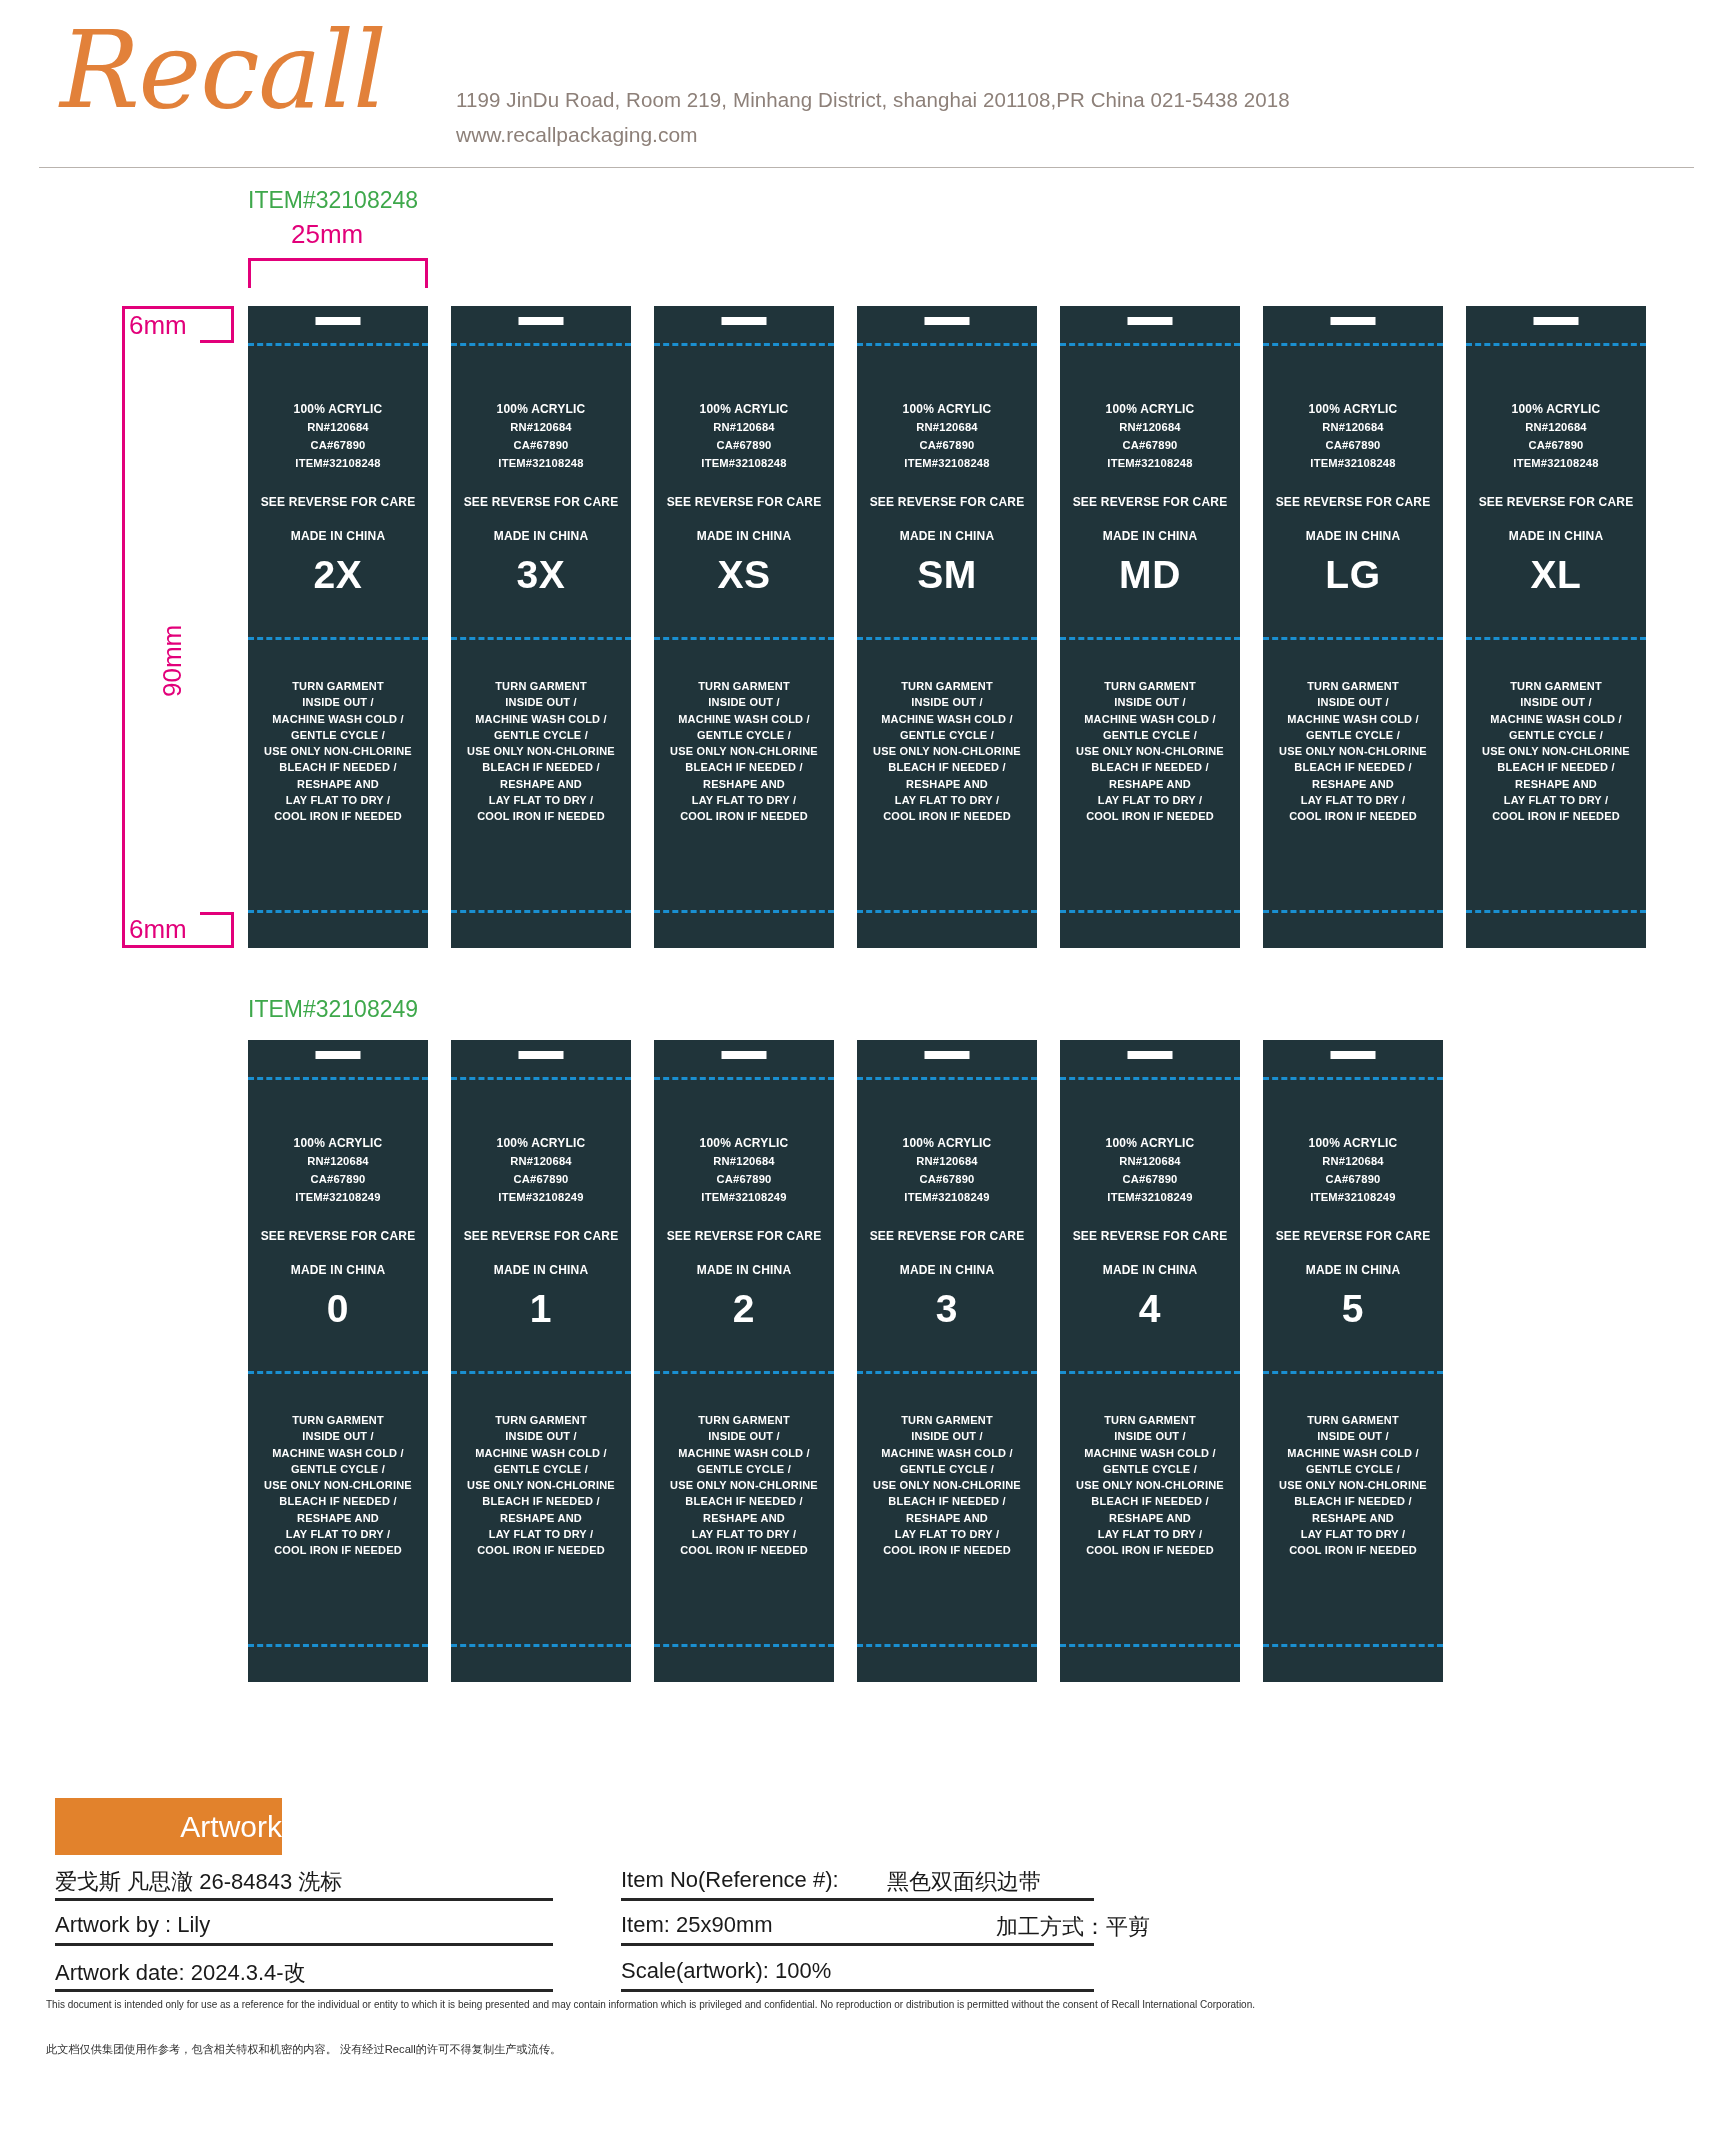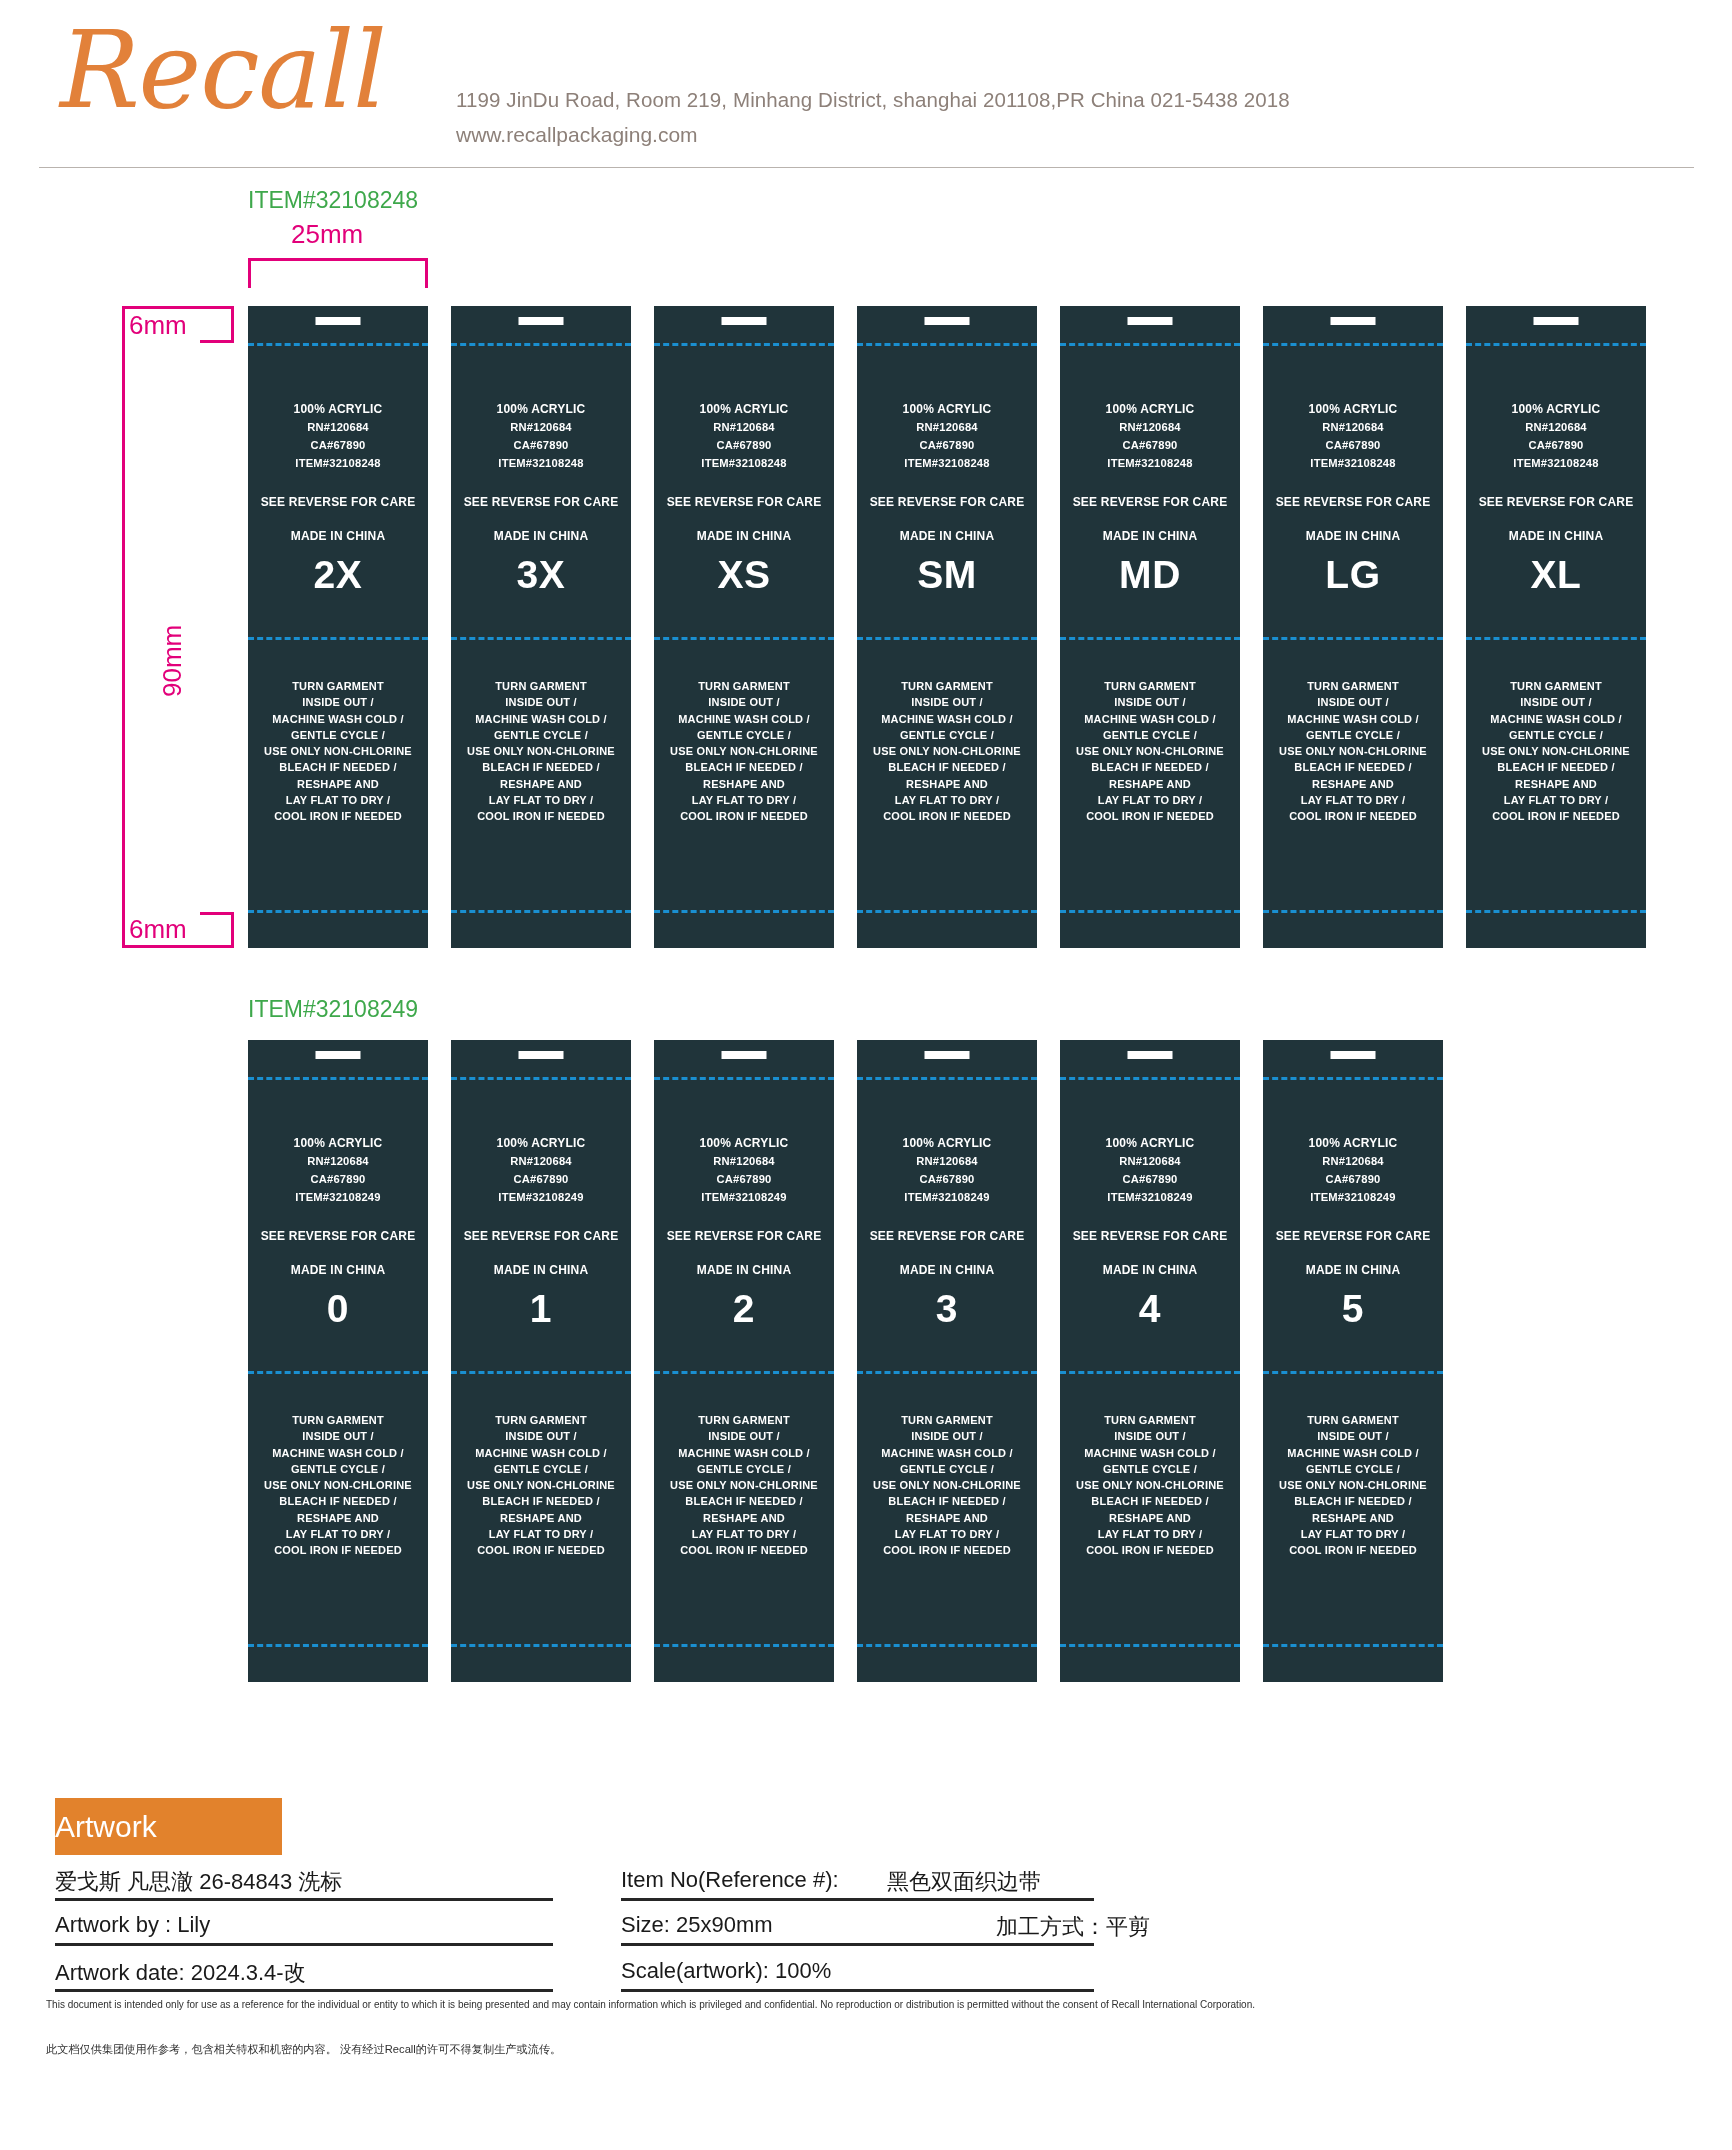--- a/index.html
+++ b/index.html
@@ -163,21 +163,21 @@
 
   
   .art-badge {
     position: absolute;
     left: 55px; top: 1798px;
     width: 227px; height: 57px;
     background: #E2822C;
   }
   .art-badge span {
     display: block;
-    text-align: left;
+    text-align: right;
     color: #ffffff;
     font-family: "Liberation Sans", sans-serif;
     font-size: 30px;
     line-height: 57px;
   }
 
   .foot-field {
     position: absolute;
     font-family: "Liberation Sans", sans-serif;
     font-size: 22px;
@@ -562,21 +562,21 @@
   <div class="foot-field fl-2">Artwork by : Lily</div>
   <div class="foot-rule rl-2"></div>
 
   <div class="foot-field fl-3">Artwork date: 2024.3.4-改</div>
   <div class="foot-rule rl-3"></div>
 
   <div class="foot-field fr-1">Item No(Reference #):</div>
   <div class="foot-field fr-1b">黑色双面织边带</div>
   <div class="foot-rule rr-1"></div>
 
-  <div class="foot-field fr-2">Size: 25x90mm</div>
+  <div class="foot-field fr-2">Item: 25x90mm</div>
   <div class="foot-field fr-2b">加工方式：平剪</div>
   <div class="foot-rule rr-2"></div>
 
   <div class="foot-field fr-3">Scale(artwork): 100%</div>
   <div class="foot-rule rr-3"></div>
 
   <div class="disclaimer-en">This document is intended only for use as a reference for the individual or entity to which it is being presented and may contain information which is privileged and confidential. No reproduction or distribution is permitted without the consent of Recall International Corporation.</div>
   <div class="disclaimer-cn">此文档仅供集团使用作参考，包含相关特权和机密的内容。 没有经过Recall的许可不得复制生产或流传。</div>
 
 </div>

